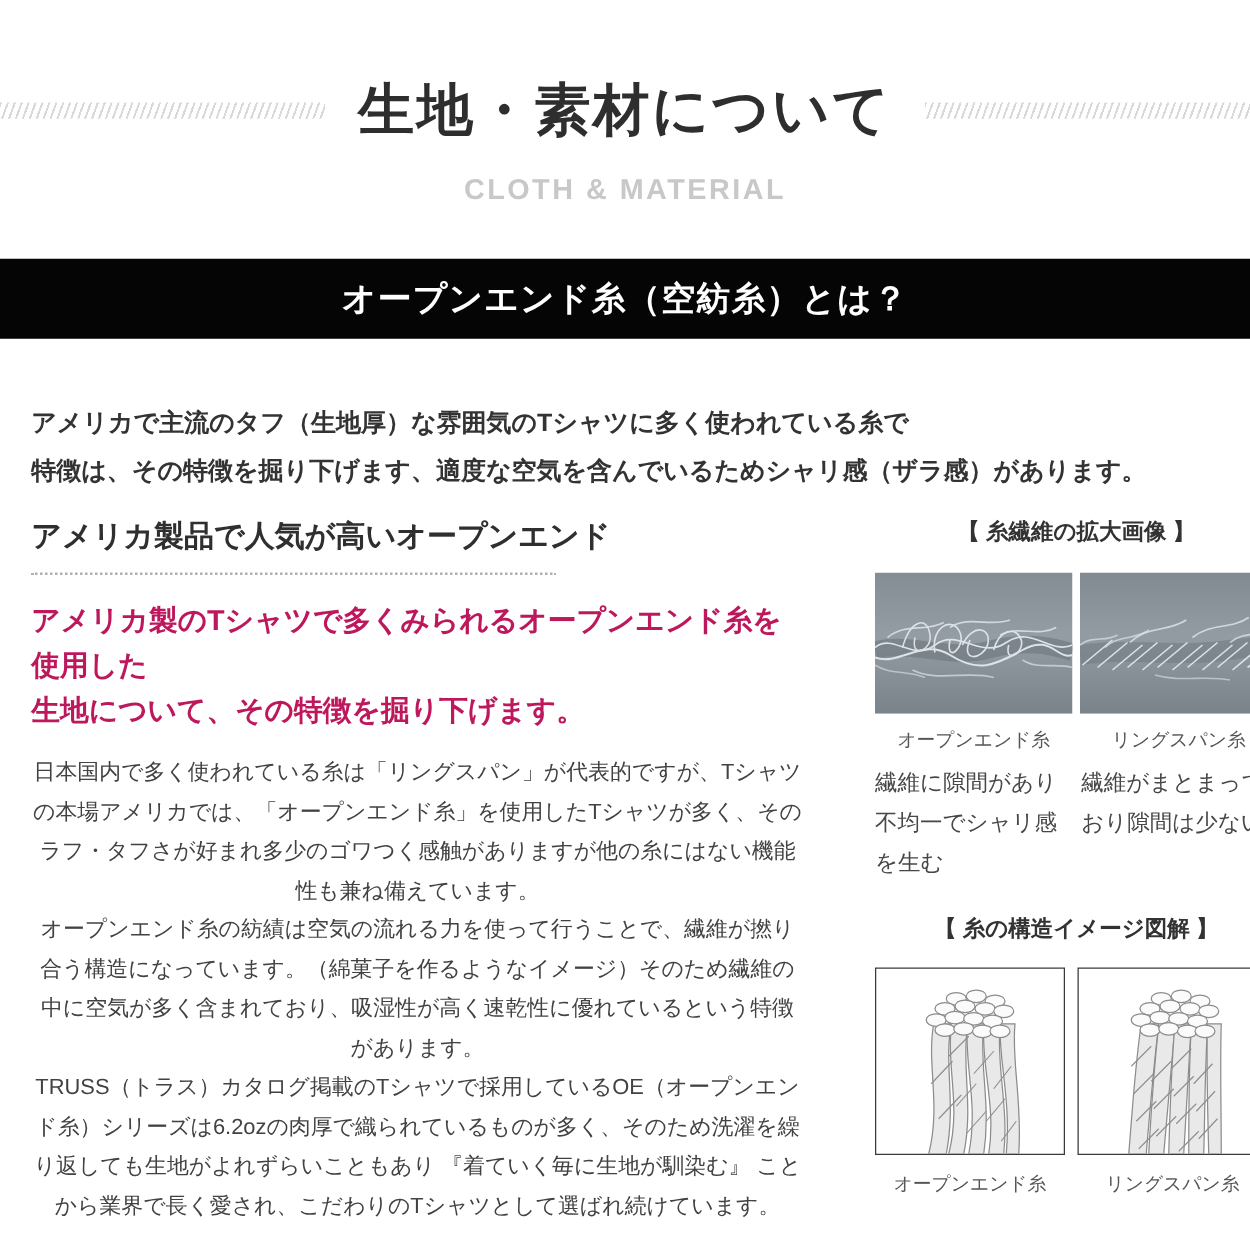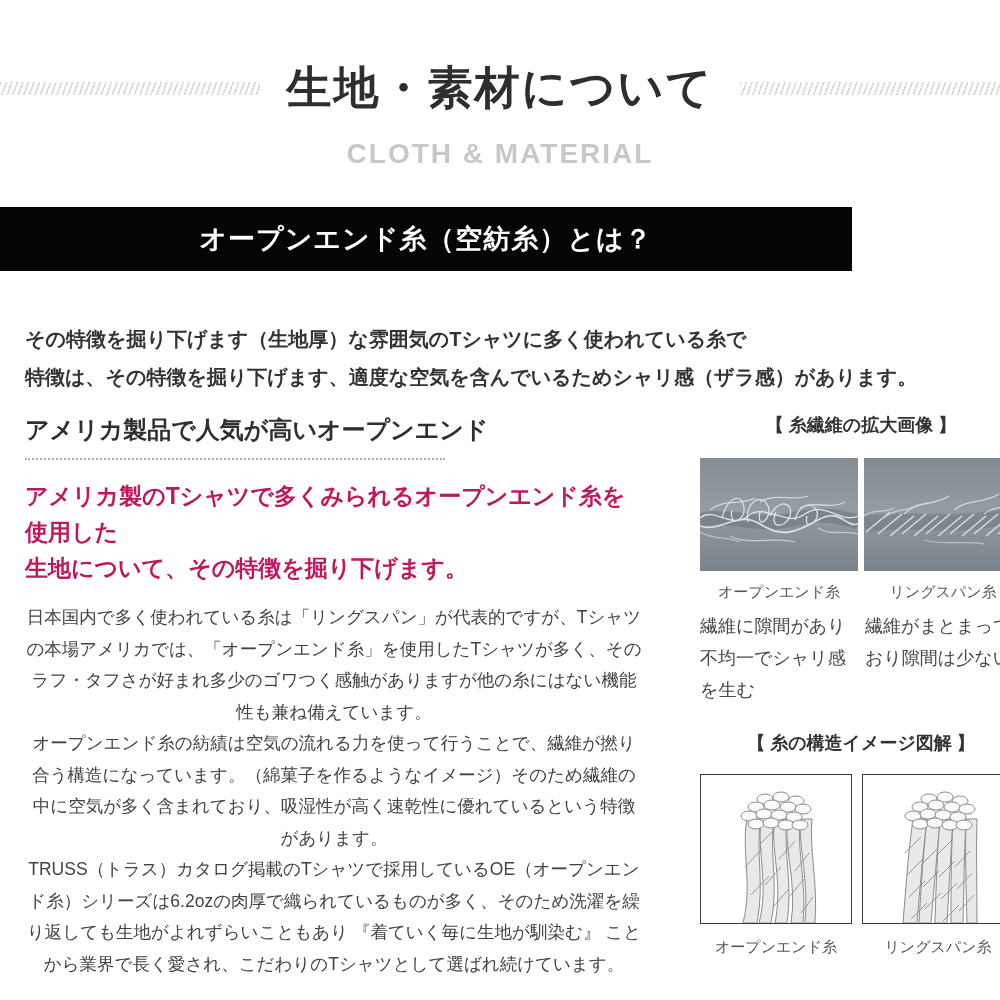--- a/index.html
+++ b/index.html
@@ -5,24 +5,24 @@
   html,body{margin:0;padding:0;background:#ffffff;}
   .page{
     position:relative;width:1000px;height:1000px;background:#ffffff;overflow:hidden;
     font-family:"Liberation Sans","DejaVu Sans",sans-serif;color:#3d3d3d;
   }
   
   .header{position:absolute;top:0;left:0;width:1000px;}
   .title-row{display:flex;align-items:center;margin-top:58px;}
   .hatch{flex:1;height:13px;background:repeating-linear-gradient(110deg,#d9d9d9 0 1.6px,transparent 1.6px 5.2px);}
   .page-title{flex:0 0 auto;margin:0 26px;font-size:45px;font-weight:bold;color:#2e2e2e;letter-spacing:2px;white-space:nowrap;}
-  .page-subtitle{margin-top:20px;text-align:center;font-size:28px;color:#c8c8c8;letter-spacing:2px;font-weight:bold;}
+  .page-subtitle{margin-top:20px;text-align:center;font-size:23px;color:#c8c8c8;letter-spacing:2px;font-weight:bold;}
   
   .banner{
-    position:absolute;top:207px;left:0;width:852px;height:64px;background:#050505;
+    position:absolute;top:207px;left:0;width:1000px;height:64px;background:#050505;
     display:flex;align-items:center;justify-content:center;
   }
   .banner-text{color:#ffffff;font-size:27px;font-weight:bold;letter-spacing:1px;white-space:nowrap;}
   
   .intro{position:absolute;left:25px;top:320px;width:950px;font-size:20px;font-weight:bold;color:#333333;line-height:38px;}
   
   .left-col{position:absolute;left:25px;top:414px;width:618px;}
   .section-heading{margin:0;font-size:24px;font-weight:bold;color:#2f2f2f;line-height:32px;}
   .dotted-divider{width:420px;height:0;border-bottom:2px dotted #b0b0b0;margin-top:12px;}
   .lead{margin:18px 0 0 0;font-size:23px;font-weight:bold;color:#be185d;line-height:36px;}
@@ -56,21 +56,21 @@
       <div class="hatch"></div>
     </div>
     <div class="page-subtitle">CLOTH &amp; MATERIAL</div>
   </div>
 
   <div class="banner">
     <span class="banner-text">オープンエンド糸（空紡糸）とは？</span>
   </div>
 
   <div class="intro">
-    <div>その特徴を掘り下げます（生地厚）な雰囲気のTシャツに多く使われている糸で</div>
+    <div>アメリカで主流のタフ（生地厚）な雰囲気のTシャツに多く使われている糸で</div>
     <div>特徴は、その特徴を掘り下げます、適度な空気を含んでいるためシャリ感（ザラ感）があります。</div>
   </div>
 
   <div class="left-col">
     <h2 class="section-heading">アメリカ製品で人気が高いオープンエンド</h2>
     <div class="dotted-divider"></div>
     <p class="lead"><span>アメリカ製のTシャツで多くみられるオープンエンド糸を使用した</span><br><span>生地について、その特徴を掘り下げます。</span></p>
     <div class="paragraphs">
       <p>日本国内で多く使われている糸は「リングスパン」が代表的ですが、Tシャツの本場アメリカでは、「オープンエンド糸」を使用したTシャツが多く、そのラフ・タフさが好まれ多少のゴワつく感触がありますが他の糸にはない機能性も兼ね備えています。</p>
       <p>オープンエンド糸の紡績は空気の流れる力を使って行うことで、繊維が撚り合う構造になっています。（綿菓子を作るようなイメージ）そのため繊維の中に空気が多く含まれており、吸湿性が高く速乾性に優れているという特徴があります。</p>

